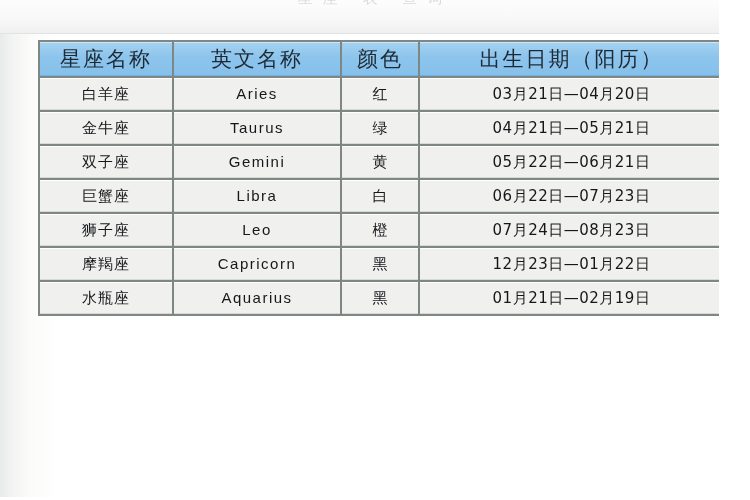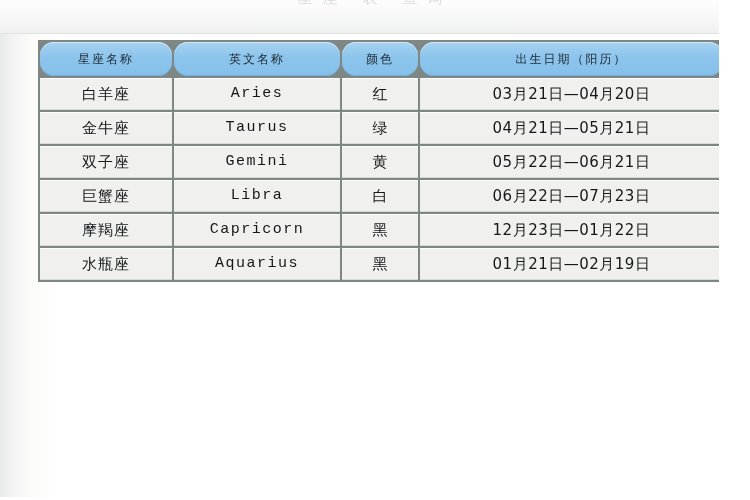--- a/index.html
+++ b/index.html
@@ -80,33 +80,32 @@
     color: #15171a;
     font-weight: normal;
     background: #f0f0ee;
     box-shadow: inset 0 1px 0 #ffffff, inset 0 -1px 0 #d8d8d4;
   }
   table.zodiac thead th {
     height: 34px;
     line-height: 34px;
     background: linear-gradient(to bottom, #a6d2f0 0%, #8cc4ec 45%, #86c0ea 100%);
     color: #1d2a35;
-    font-size: 12px;
+    font-size: 21px;
     letter-spacing: 2px;
     box-shadow: inset 0 1px 0 #cfe6f7, inset 0 -1px 0 #6fb0de;
-    border-radius: 14px;
   }
   
   col.c-name  { width: 132px; }
   col.c-en    { width: 166px; }
   col.c-color { width: 76px;  }
   col.c-date  { width: 303px; }
 
   td.cn-name  { font-size: 15px; letter-spacing: 1px; }
-  td.en-name  { font-family: Liberation Mono, monospace; font-size: 15px; letter-spacing: 1.5px; }
+  td.en-name  { font-family: Liberation Sans, sans-serif; font-size: 15px; letter-spacing: 1.5px; }
   td.color    { font-size: 14px; letter-spacing: 0px; }
   td.date     { font-size: 15px; letter-spacing: 0.5px; }
 
   
   #right-gutter {
     position: absolute;
     left: 719px;
     top: 0;
     width: 31px;
     height: 500px;
@@ -166,20 +165,26 @@
             <td class="color">黄</td>
             <td class="date">05月22日—06月21日</td>
           </tr>
           <tr>
             <td class="cn-name">巨蟹座</td>
             <td class="en-name">Libra</td>
             <td class="color">白</td>
             <td class="date">06月22日—07月23日</td>
           </tr>
           <tr>
+            <td class="cn-name">狮子座</td>
+            <td class="en-name">Leo</td>
+            <td class="color">橙</td>
+            <td class="date">07月24日—08月23日</td>
+          </tr>
+          <tr>
             <td class="cn-name">摩羯座</td>
             <td class="en-name">Capricorn</td>
             <td class="color">黑</td>
             <td class="date">12月23日—01月22日</td>
           </tr>
           <tr>
             <td class="cn-name">水瓶座</td>
             <td class="en-name">Aquarius</td>
             <td class="color">黑</td>
             <td class="date">01月21日—02月19日</td>

